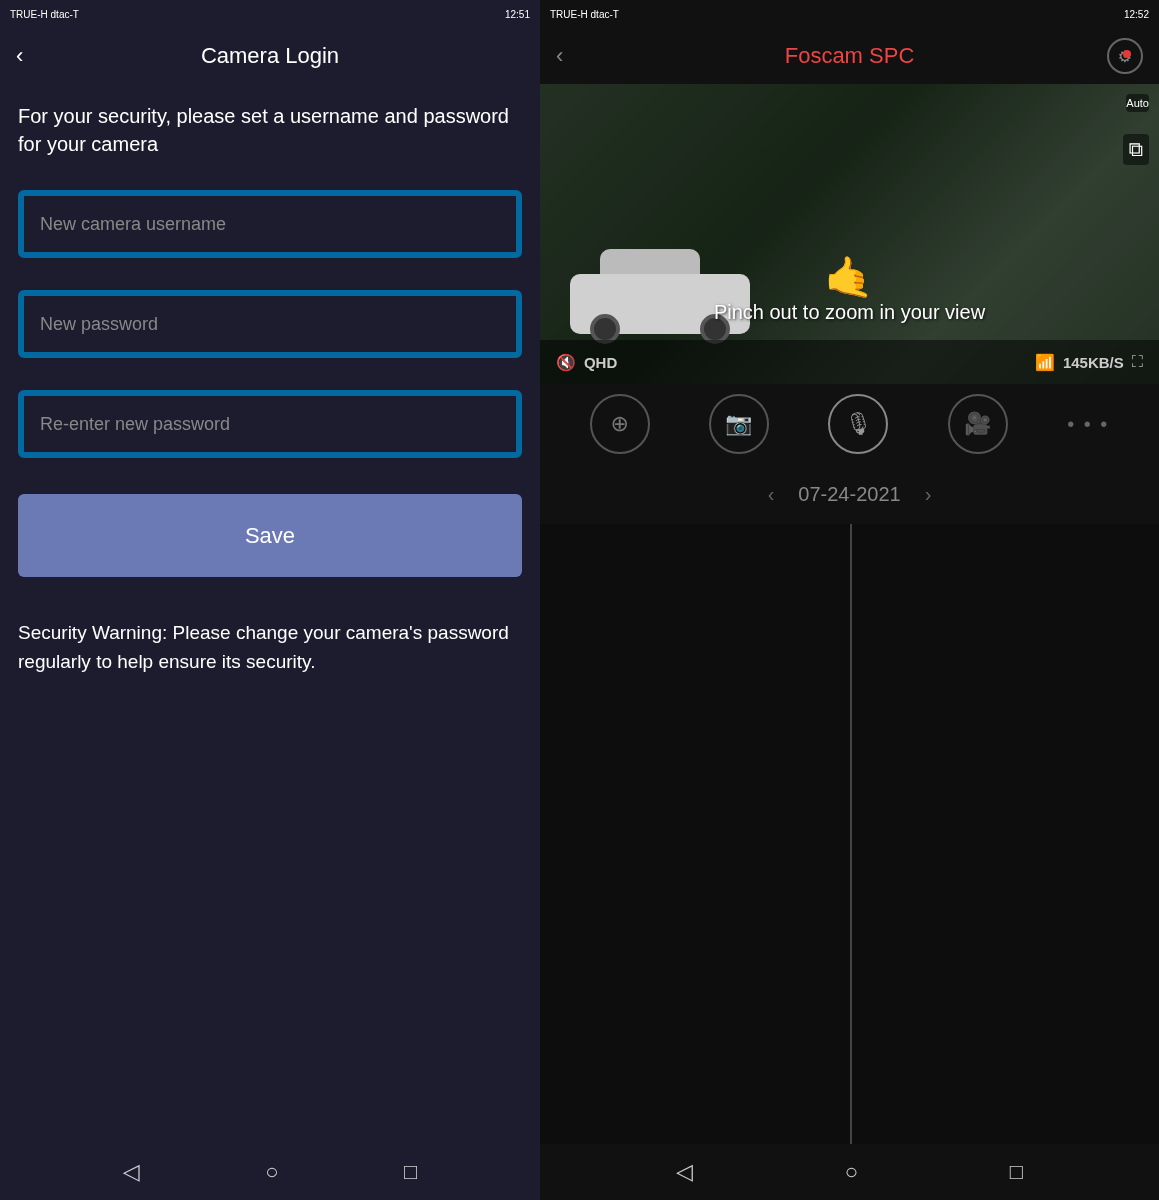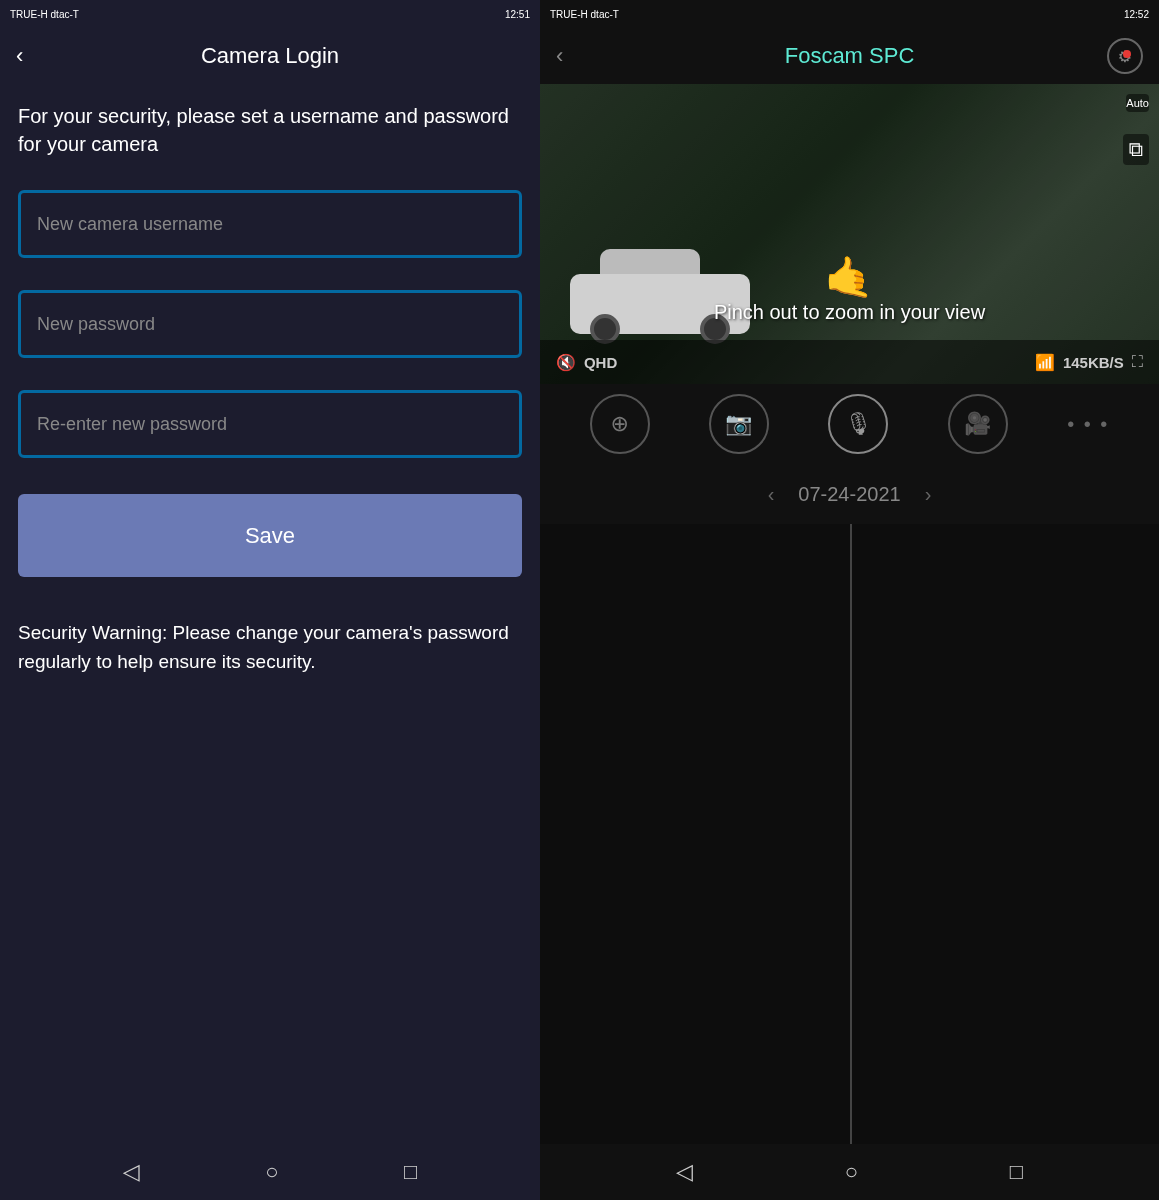--- a/index.html
+++ b/index.html
@@ -82,21 +82,21 @@
     .security-description {
       font-size: 20px;
       color: #fff;
       line-height: 1.4;
     }
 
     .input-field {
       width: 100%;
       height: 68px;
       background: transparent;
-      border: 3px solid #0369a1;
+      border: 6px solid #0369a1;
       border-radius: 6px;
       padding: 0 16px;
       font-size: 18px;
       color: #999;
       outline: none;
     }
 
     .input-field::placeholder {
       color: #888;
     }
@@ -181,21 +181,21 @@
     .back-btn-right {
       position: absolute;
       left: 16px;
       font-size: 22px;
       color: #888;
       cursor: pointer;
     }
 
     .camera-title {
       font-size: 22px;
-      color: #5eead4;
+      color: #ef4444;
       font-weight: 400;
     }
 
     .settings-btn {
       position: absolute;
       right: 16px;
       width: 36px;
       height: 36px;
       border-radius: 50%;
       border: 2px solid #666;

